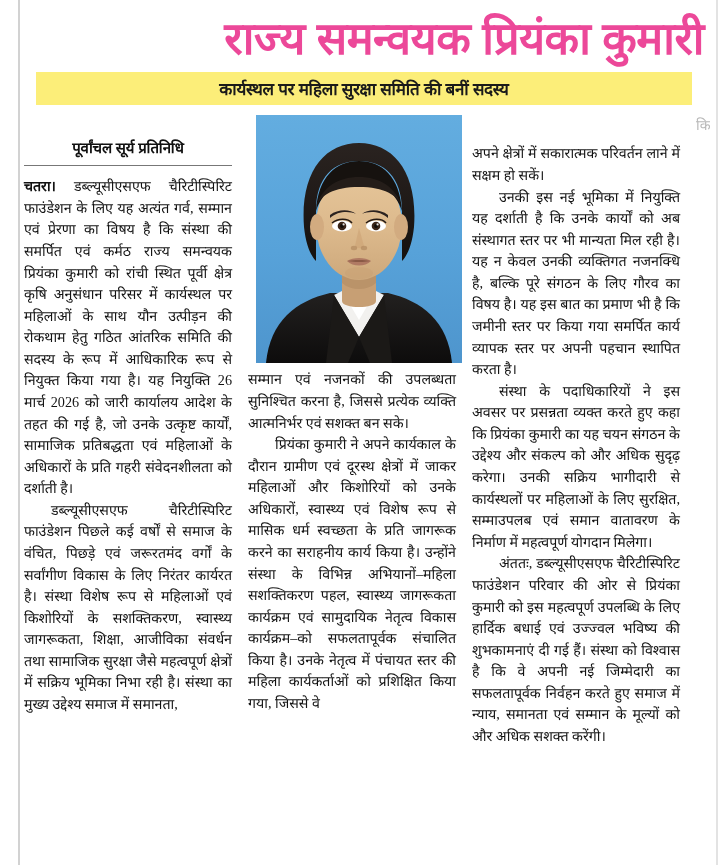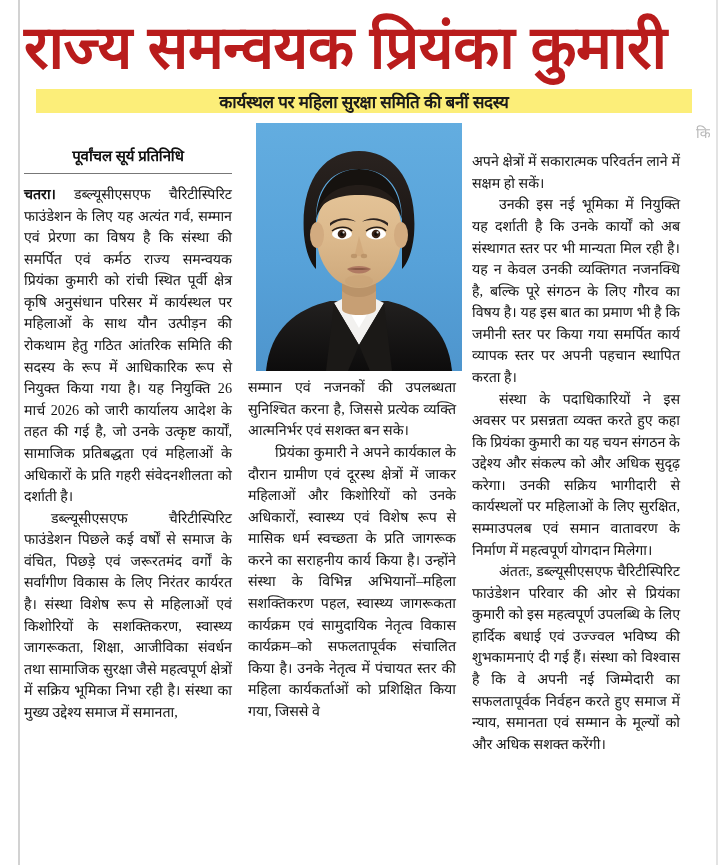--- a/index.html
+++ b/index.html
@@ -39,36 +39,36 @@
     position: absolute;
     left: 24px;
     right: 16px;
     top: 0;
     bottom: 0;
   }
 
   
   .headline {
     margin: 14px 0 0 0;
-    text-align: left;
-    color: #b91c1c;
+    text-align: right;
+    color: #ec4899;
     font-family: "Liberation Sans", "DejaVu Sans", sans-serif;
     font-weight: 700;
-    font-size: 60px;
+    font-size: 45px;
     line-height: 1.12;
     letter-spacing: -0.5px;
     white-space: nowrap;
   }
   .headline .hl-line { display: block; }
 
   
   .subbanner {
     margin: 8px 12px 0 12px;
     background: #fcee79;
-    height: 24px;
+    height: 33px;
     display: flex;
     align-items: center;
     justify-content: center;
   }
   .subbanner-text {
     font-family: "Liberation Sans", "DejaVu Sans", sans-serif;
     font-weight: 700;
     font-size: 17px;
     color: #1a1a1a;
     letter-spacing: -0.3px;

